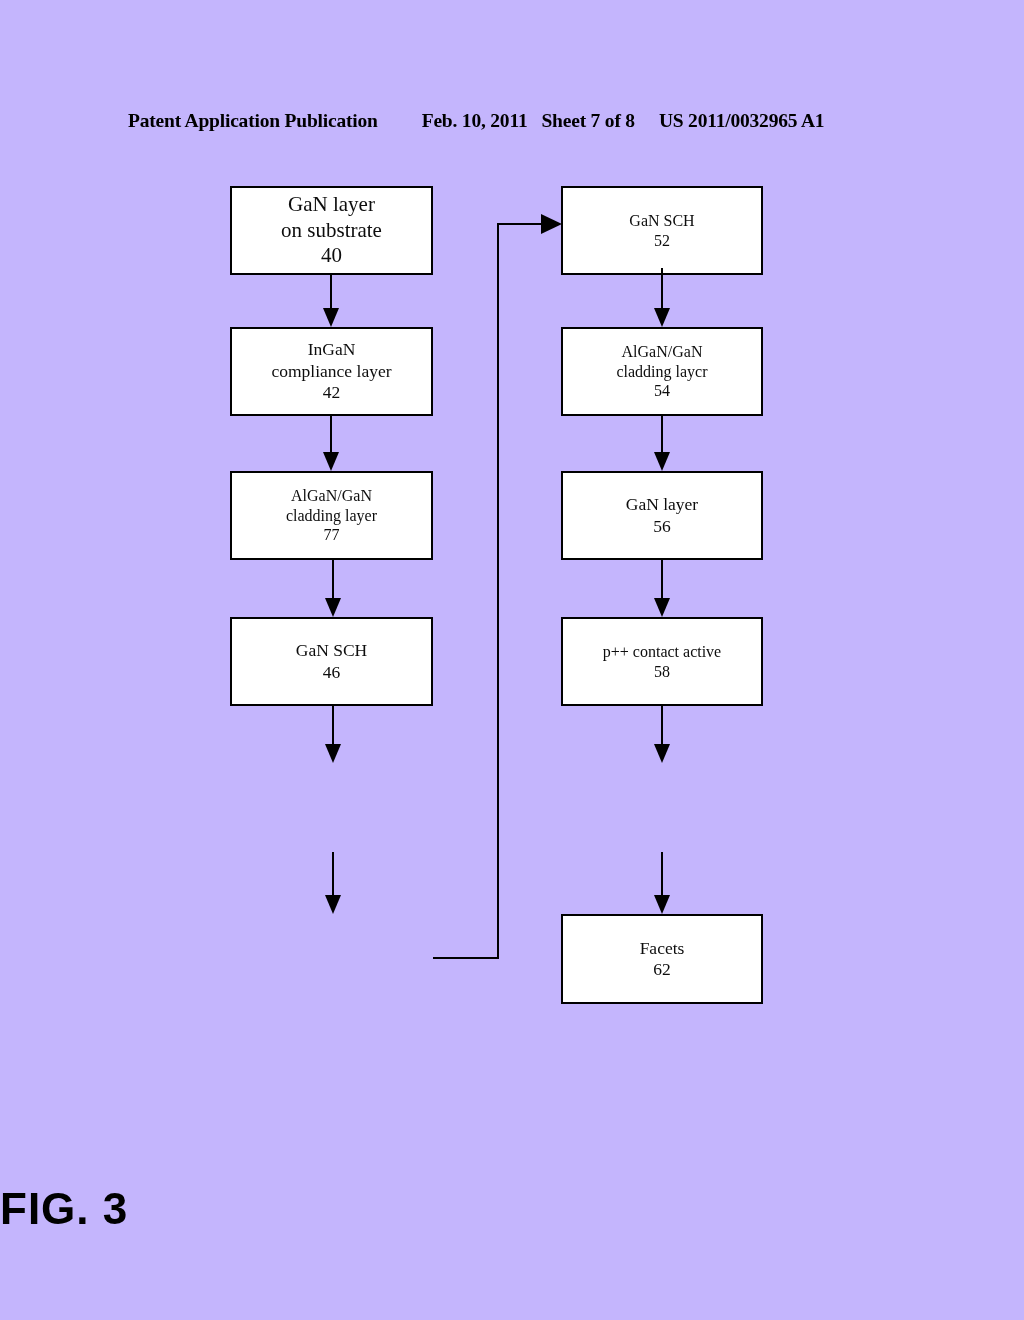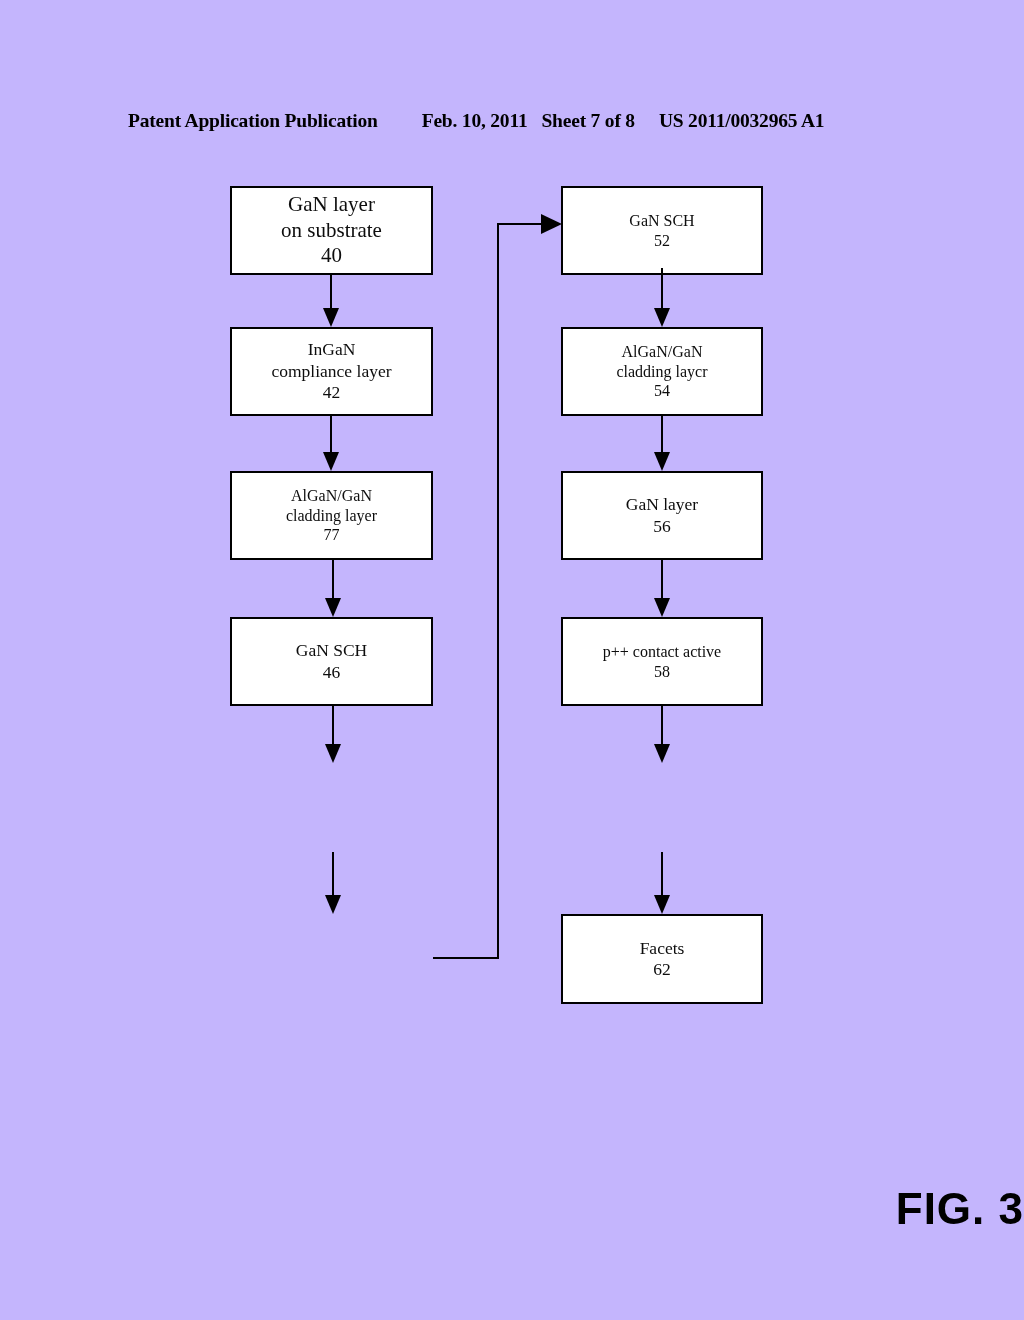--- a/index.html
+++ b/index.html
@@ -137,21 +137,21 @@
     border-bottom: 10px solid transparent;
     border-left: 21px solid #000000;
   }
 
   
   #fig-caption {
     position: absolute;
     left: 0;
     top: 1184px;
     width: 1024px;
-    text-align: right;
+    text-align: left;
     font-family: "Liberation Sans", "DejaVu Sans", sans-serif;
     font-weight: bold;
     font-size: 44px;
     letter-spacing: 1px;
     color: #000000;
   }
 </style>
 </head>
 <body>
 

